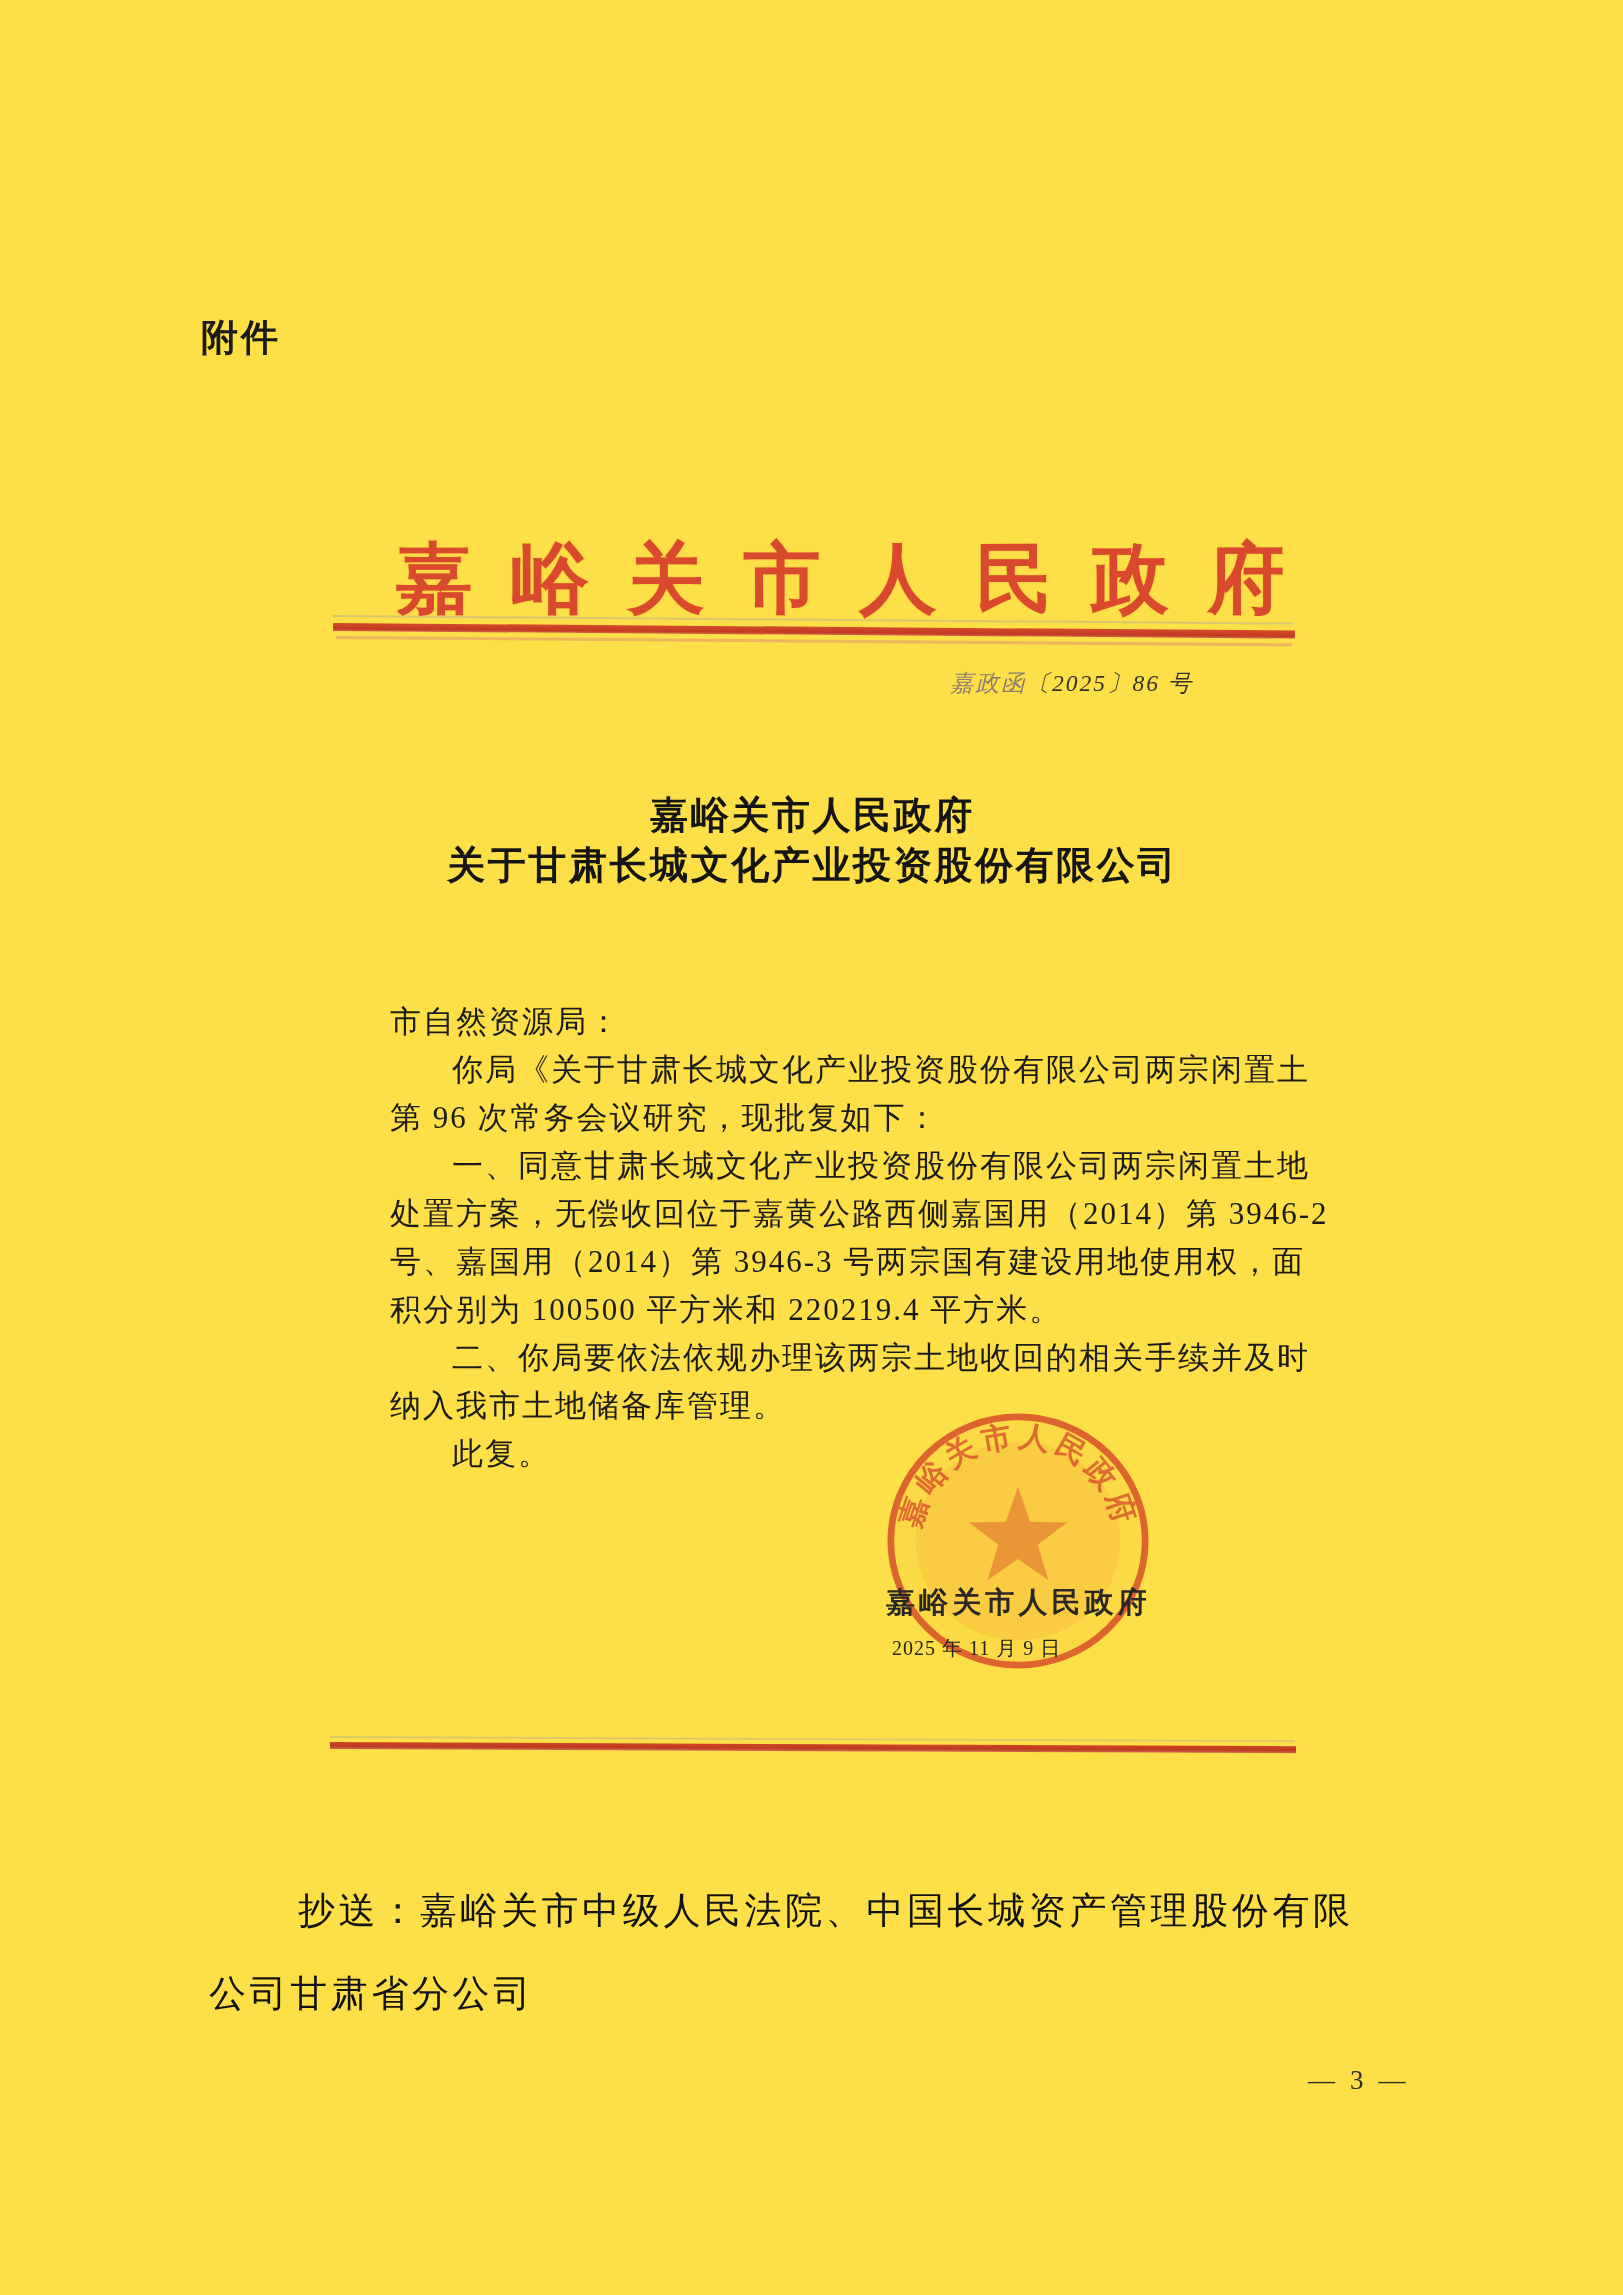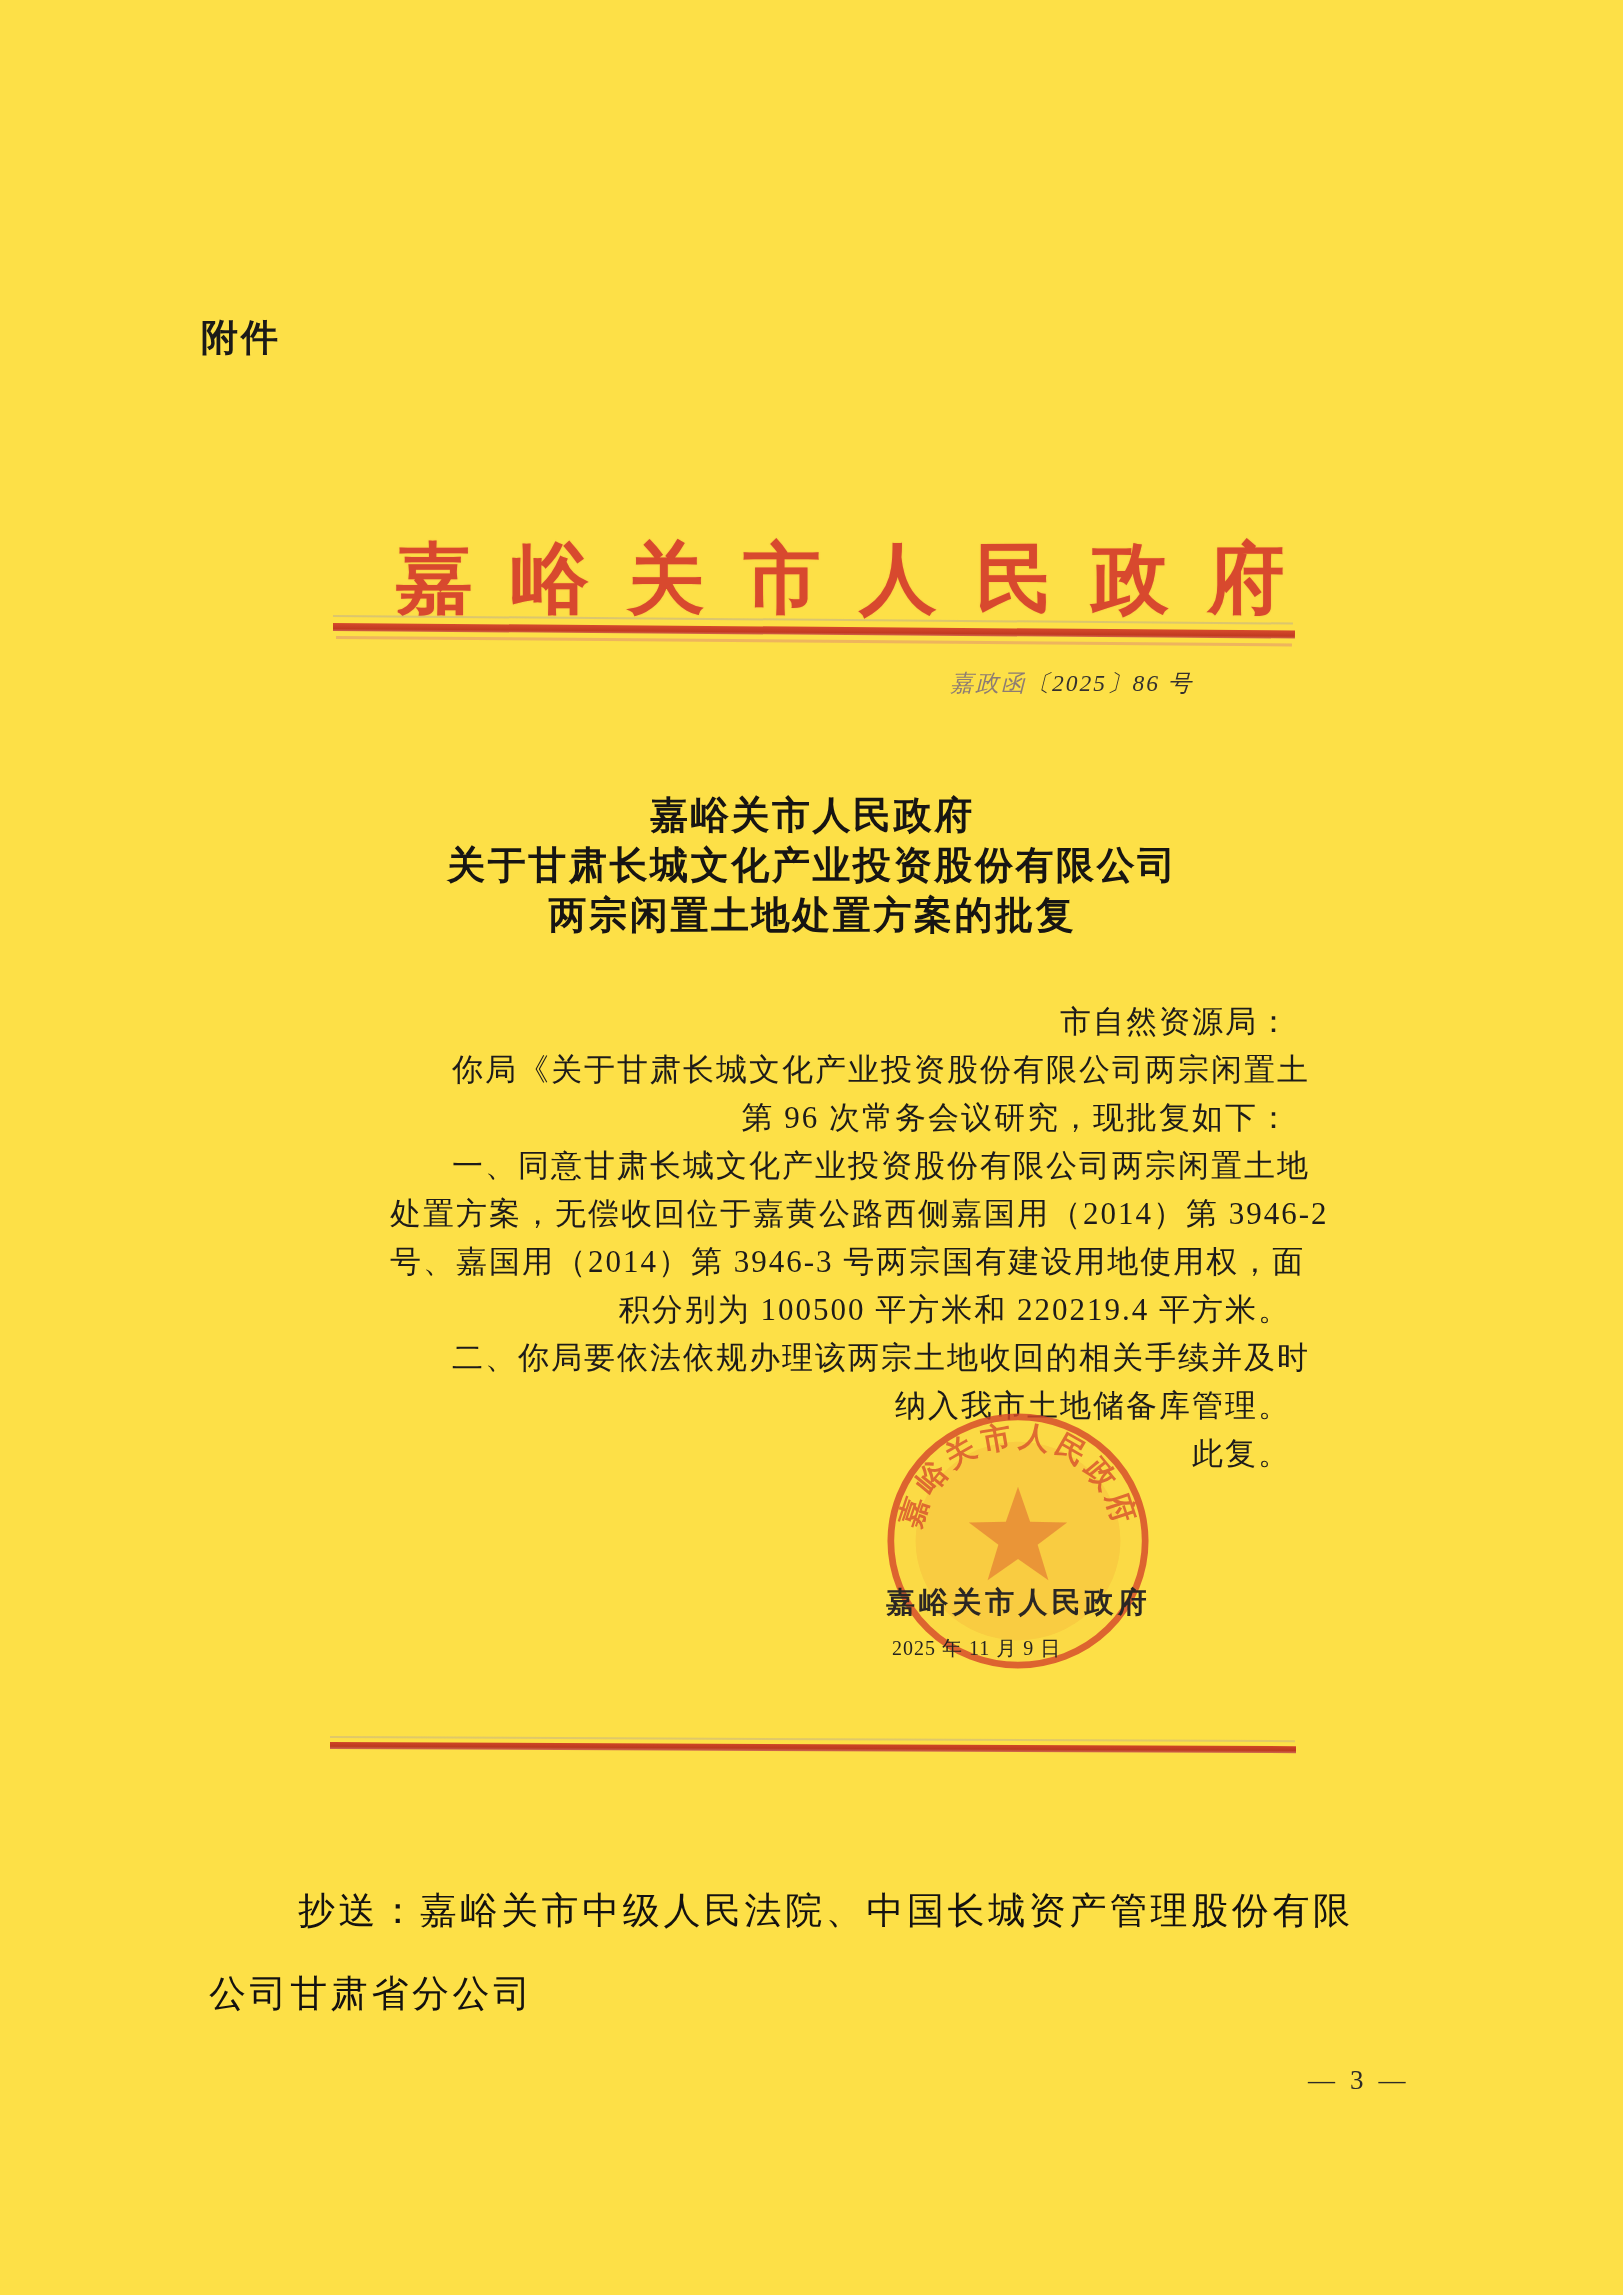--- a/index.html
+++ b/index.html
@@ -44,21 +44,21 @@
     text-align:center;font-weight:bold;
     font-size:38px;line-height:50px;letter-spacing:2.6px;
     color:#171513;
   }
   
   .body-block{
     position:absolute;left:390px;top:998px;width:901px;
     font-size:31px;line-height:48px;letter-spacing:2px;
     color:#1d1b1a;white-space:nowrap;
   }
-  .body-block .line{height:48px;text-align:right;}
+  .body-block .line{height:48px;}
   .body-block .ind{text-indent:62px;}
   
   .seal{
     position:absolute;left:881px;top:1409px;width:274px;height:264px;
     filter:blur(0.6px);opacity:.93;
   }
   
   .sig-org{
     position:absolute;left:886px;top:1583px;
     font-size:29px;font-weight:600;letter-spacing:4.1px;
@@ -99,21 +99,20 @@
   <div class="rule rule-1"></div>
   <div class="rule rule-1-echo"></div>
 
   <div class="doc-number">
     <span class="faded">嘉政函</span><span class="dark">〔2025〕86 号</span>
   </div>
 
   <div class="title">
     <div>嘉峪关市人民政府</div>
     <div>关于甘肃长城文化产业投资股份有限公司</div>
-    <div>两宗闲置土地处置方案的批复</div>
   </div>
 
   <div class="body-block">
     <div class="line">市自然资源局：</div>
     <div class="line ind">你局《关于甘肃长城文化产业投资股份有限公司两宗闲置土</div>
     <div class="line">第 96 次常务会议研究，现批复如下：</div>
     <div class="line ind">一、同意甘肃长城文化产业投资股份有限公司两宗闲置土地</div>
     <div class="line">处置方案，无偿收回位于嘉黄公路西侧嘉国用（2014）第 3946-2</div>
     <div class="line">号、嘉国用（2014）第 3946-3 号两宗国有建设用地使用权，面</div>
     <div class="line">积分别为 100500 平方米和 220219.4 平方米。</div>

